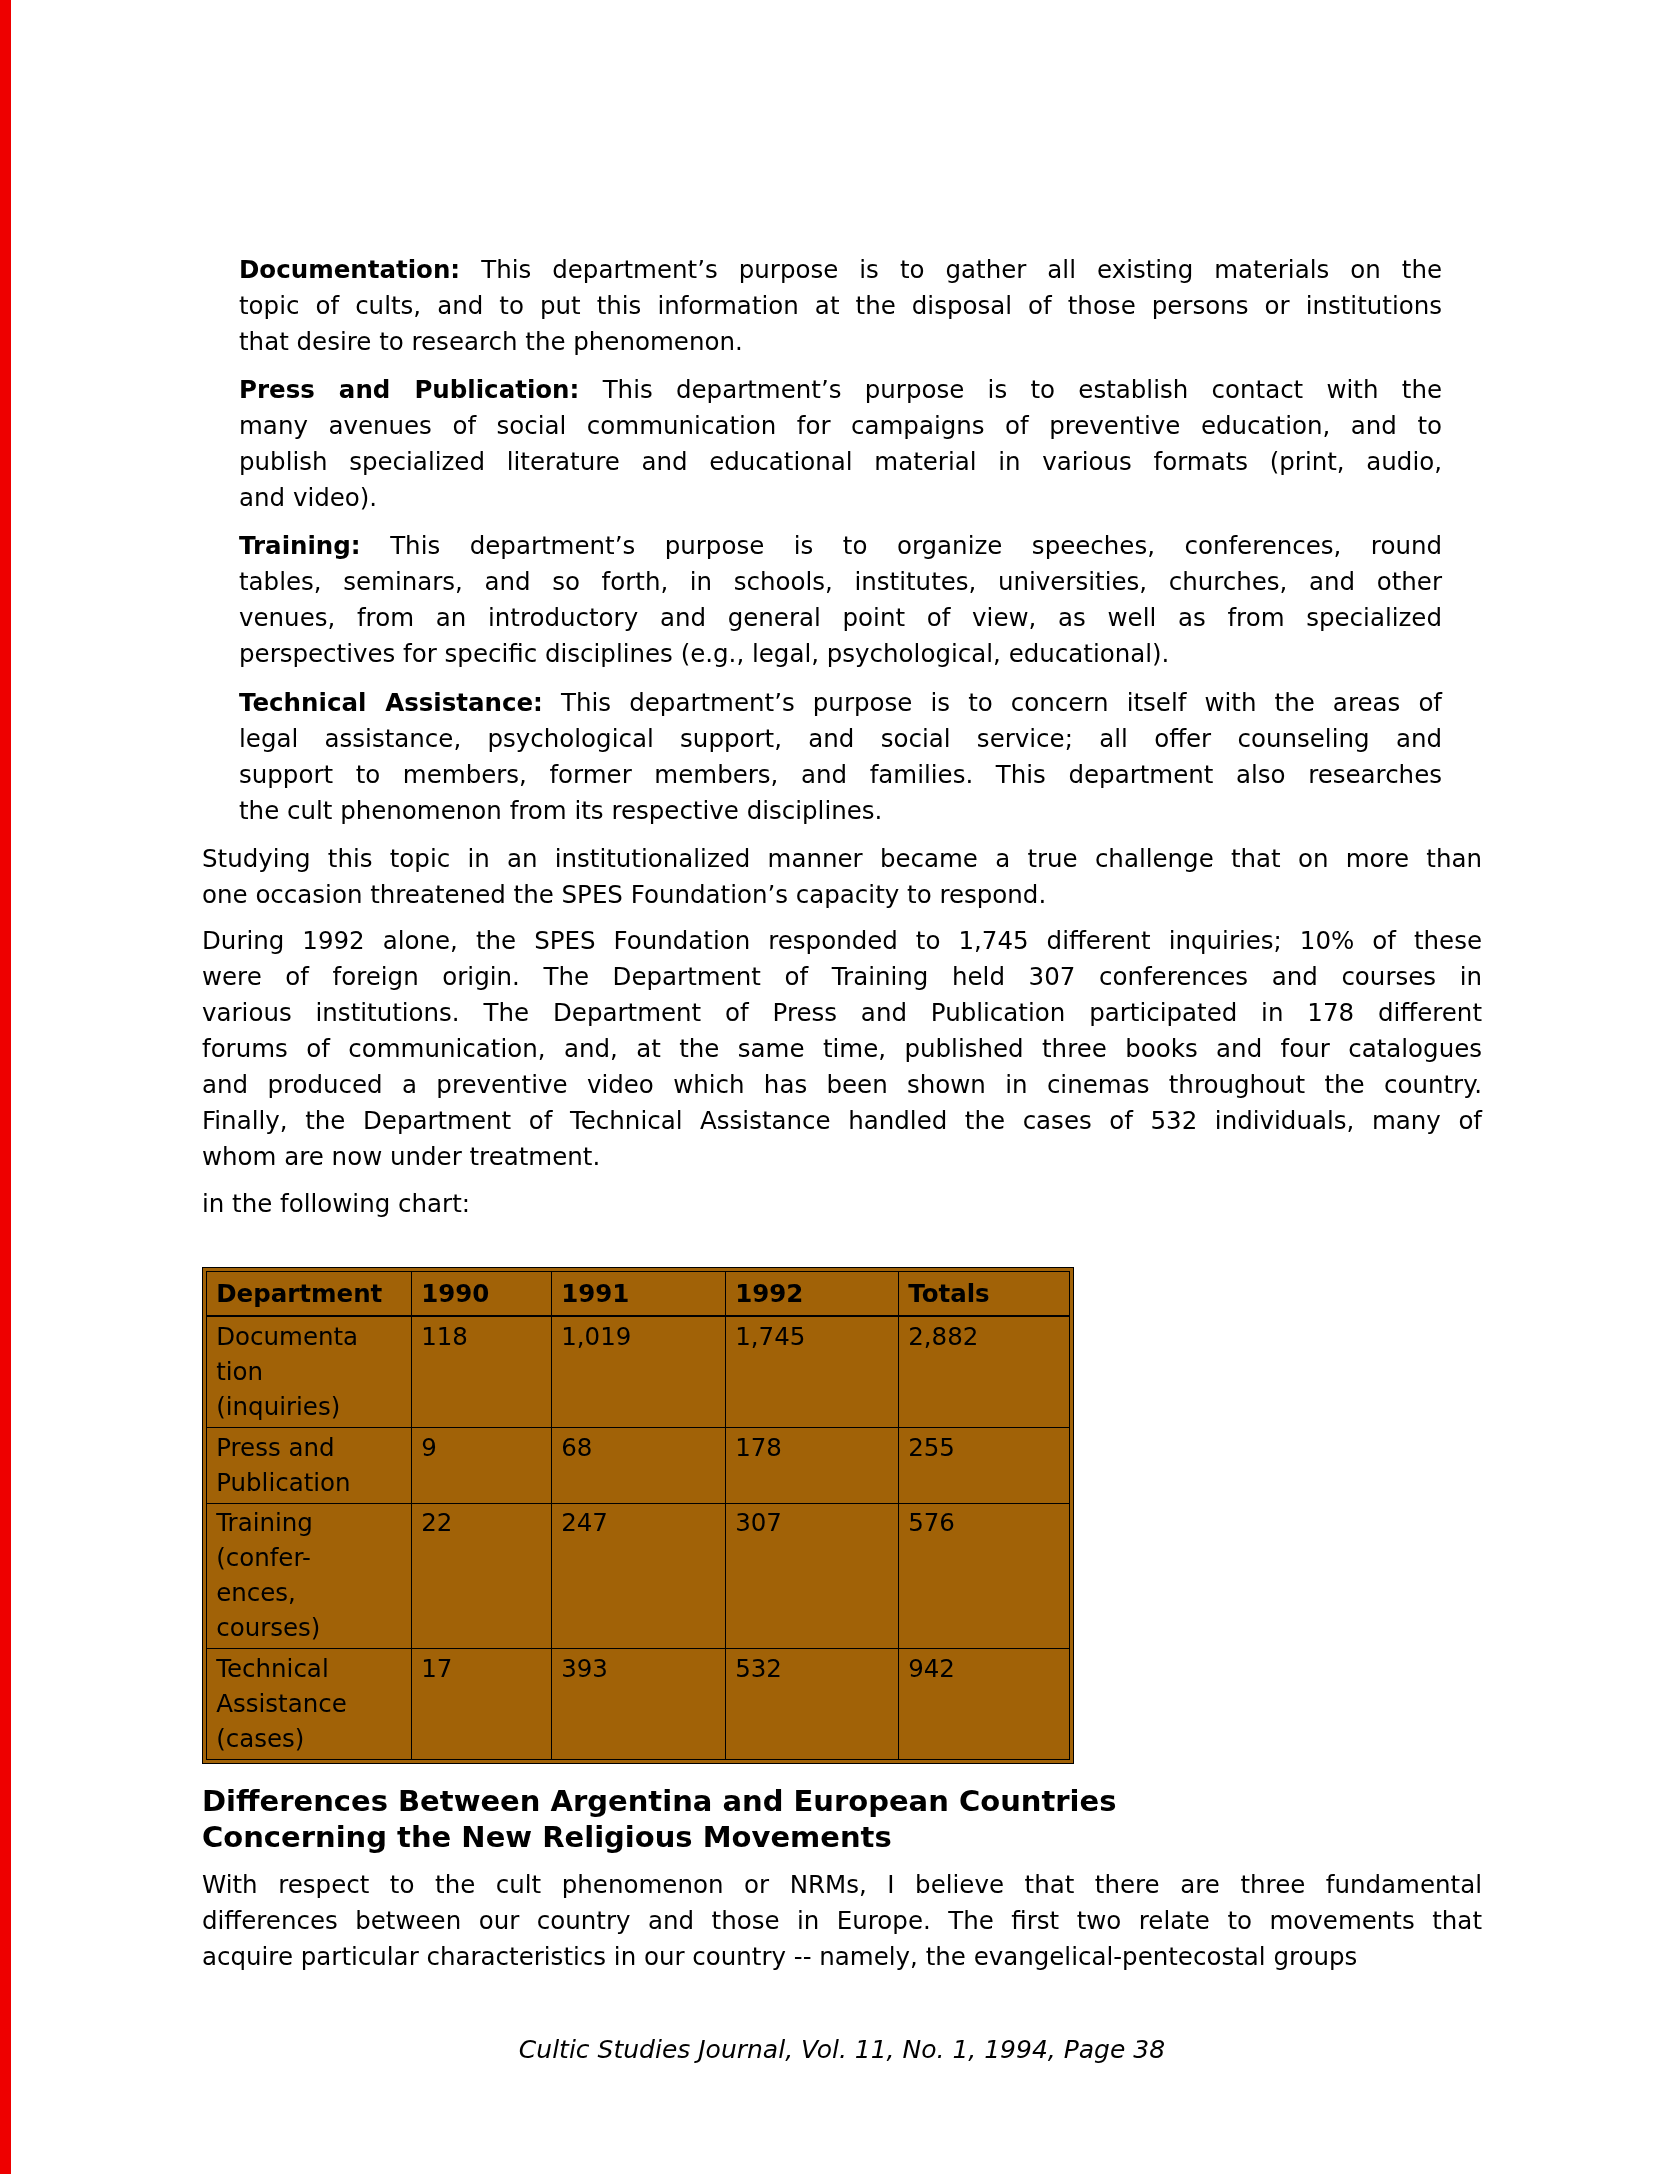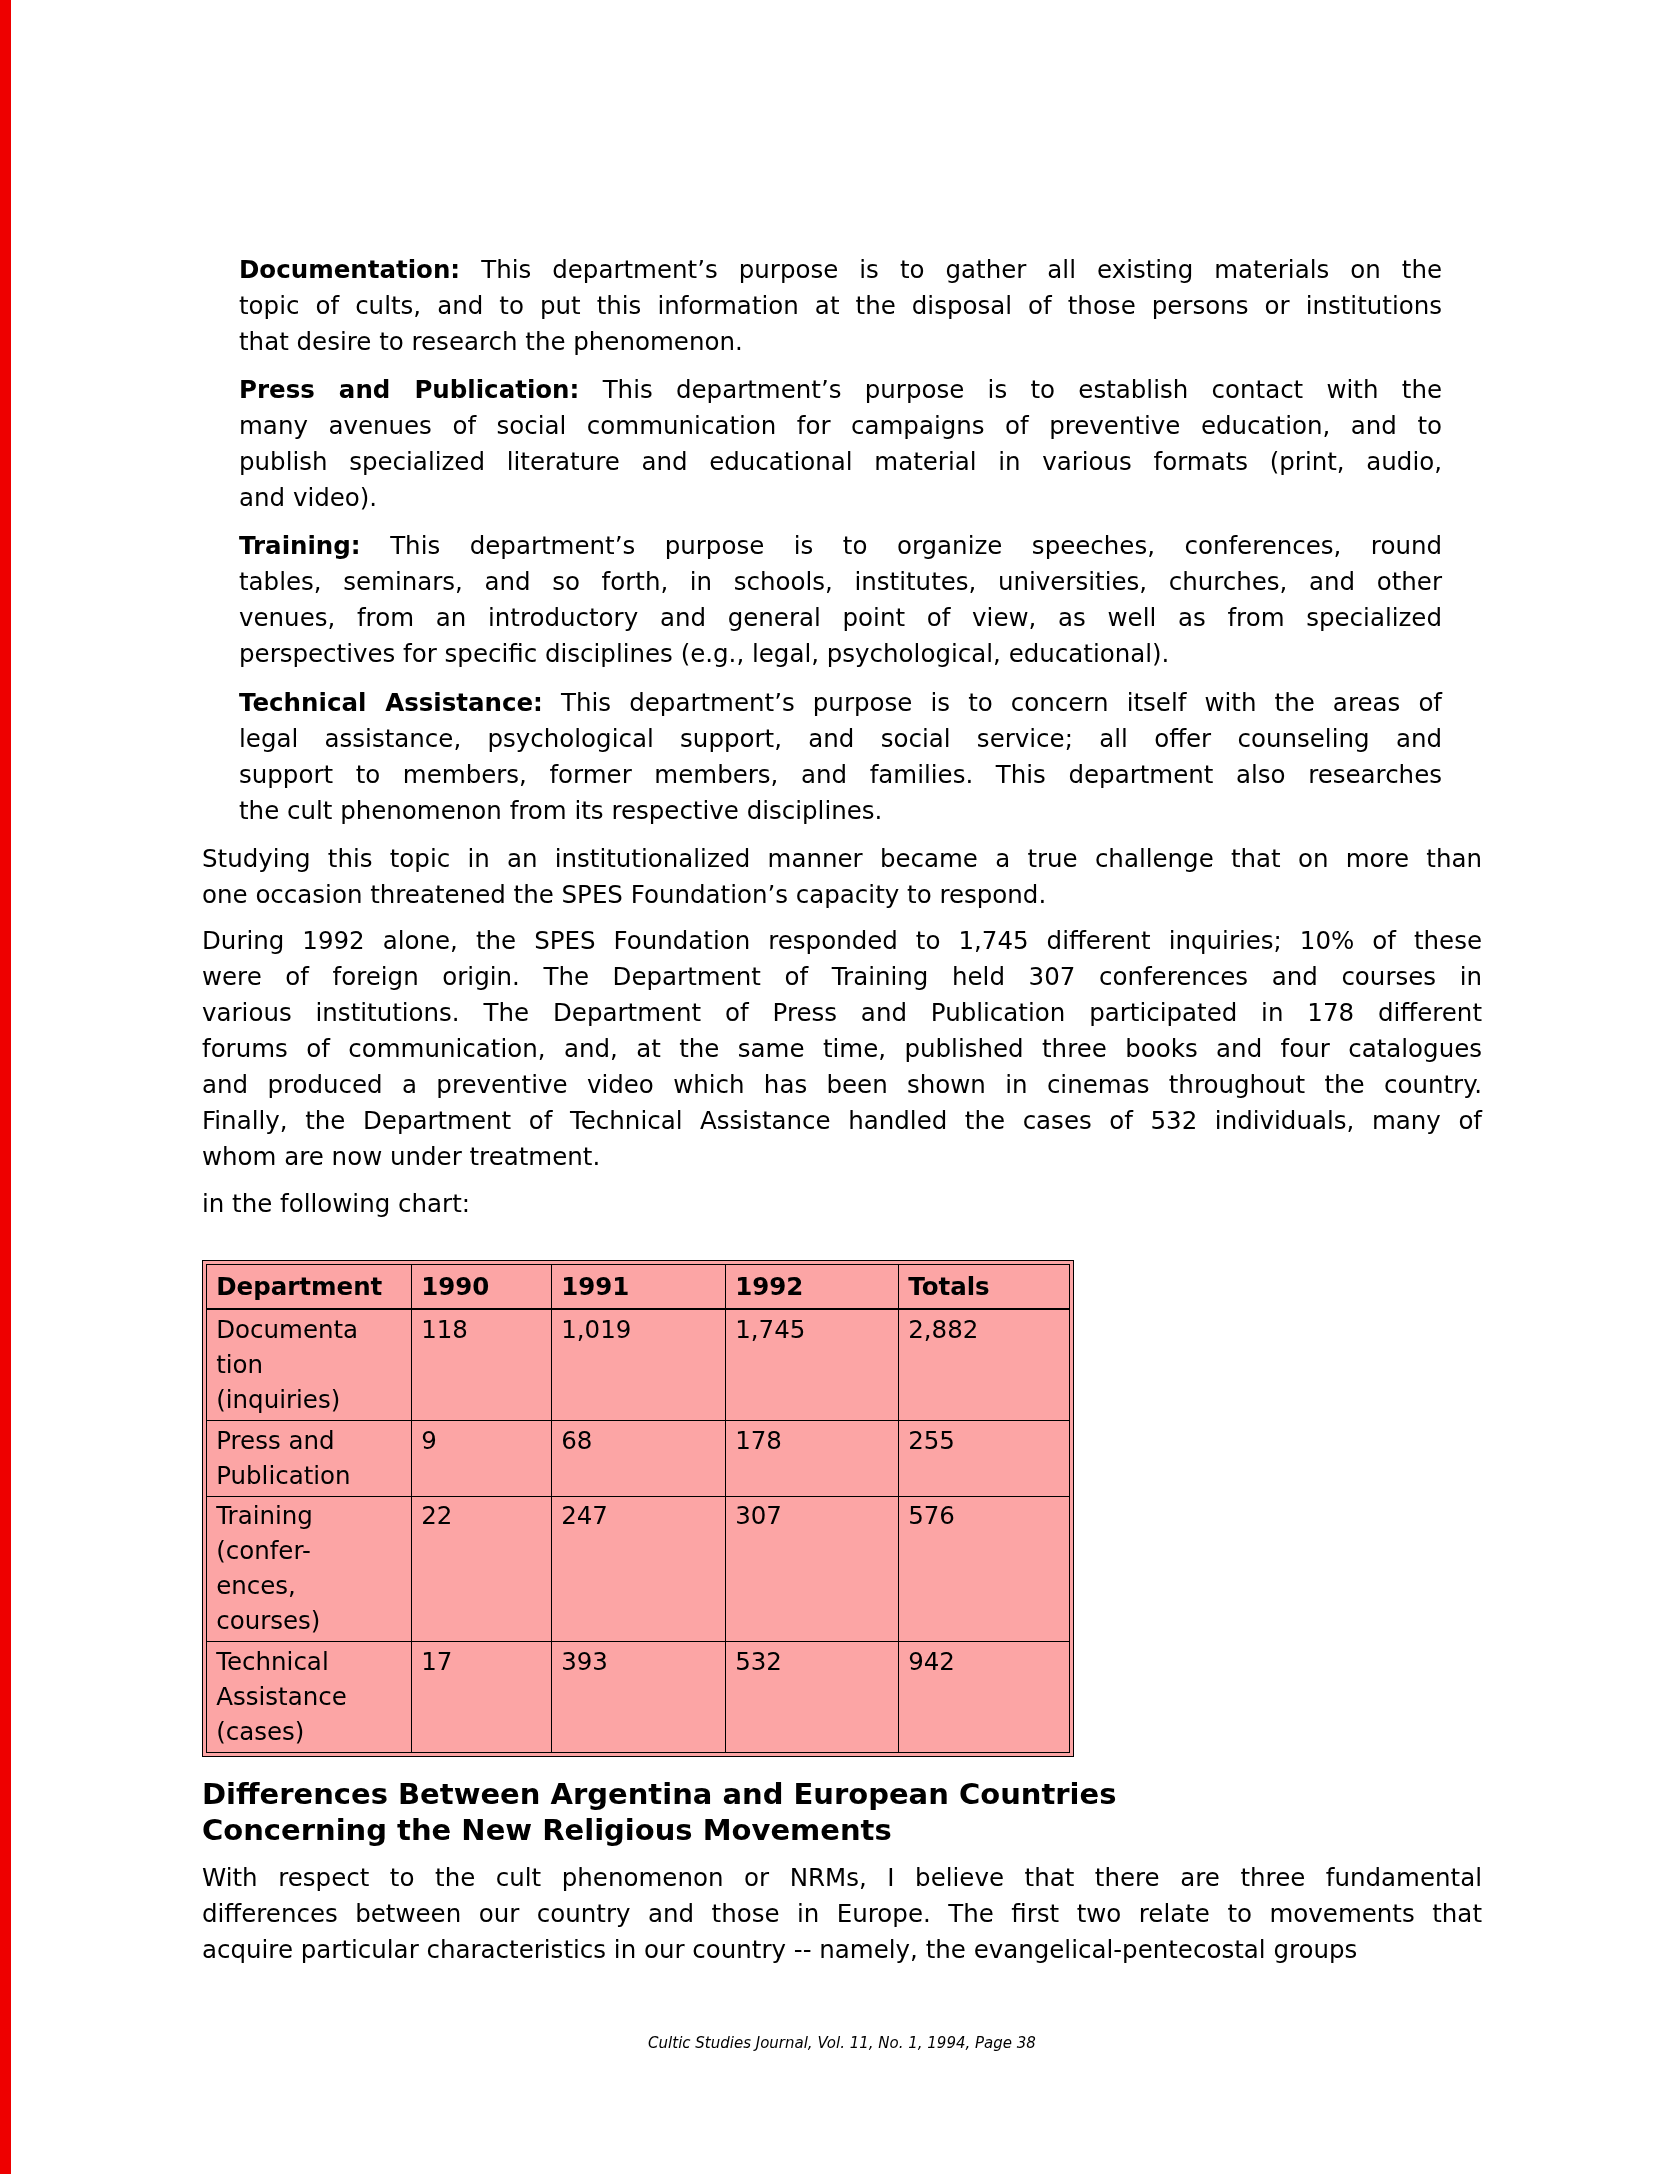--- a/index.html
+++ b/index.html
@@ -8,30 +8,30 @@
     background:#ffffff;color:#000000;
     font-family:"DejaVu Sans","Liberation Sans",sans-serif;
   }
   .red-stripe{position:absolute;left:0;top:0;width:11.3px;height:2174px;}
   .content{position:absolute;left:202px;top:252px;width:1280px;}
   .para{font-size:24.5px;line-height:36px;margin:0 0 10.4px 0;}
   .para.indent{margin-left:37px;margin-right:40px;margin-bottom:12.2px;}
   .tline{text-align:justify;text-align-last:justify;}
   .tline.last{text-align-last:left;}
   .tline b{font-weight:bold;}
-  .table-outer{display:inline-block;border:1.9px solid #000;padding:2.8px;margin-top:28px;background:#fca5a5;}
+  .table-outer{display:inline-block;border:1.9px solid #000;padding:2.8px;margin-top:35px;background:#a16207;}
   table.acts{border-collapse:collapse;table-layout:fixed;width:864px;font-size:24.5px;line-height:35px;}
   table.acts td{border:1.9px solid #000;vertical-align:top;padding:1.9px 9.4px 2.8px 9.4px;white-space:pre-line;}
   table.acts tr.hdr td{font-weight:bold;border-bottom:2.8px solid #000;padding-top:3.8px;padding-bottom:4.7px;}
   table.acts td.num{}
   table.acts td.dept{text-align:left;}
   .c0{width:205px}.c1{width:140px}.c2{width:174px}.c3{width:173px}.c4{width:171px}
   .section-heading{margin-top:15px;text-align:left;font-weight:bold;font-size:29px;line-height:36px;}
   .closing{margin-top:12.2px;margin-bottom:0;}
-  .footer{margin-top:60px;text-align:center;font-style:italic;font-size:15px;line-height:30px;}
+  .footer{margin-top:60px;text-align:center;font-style:italic;font-size:25px;line-height:30px;}
 </style>
 </head>
 <body>
 
 <div class="red-stripe" style="background: rgb(238, 0, 0);"></div>
 
 <div class="content">
 
   <div id="paragraphs-top">
       <div class="para indent">

